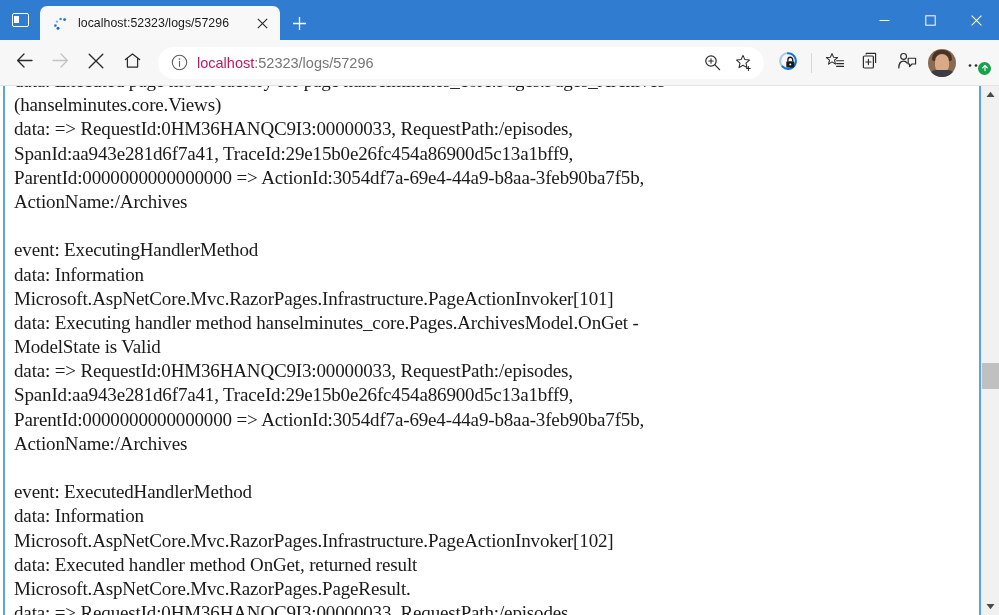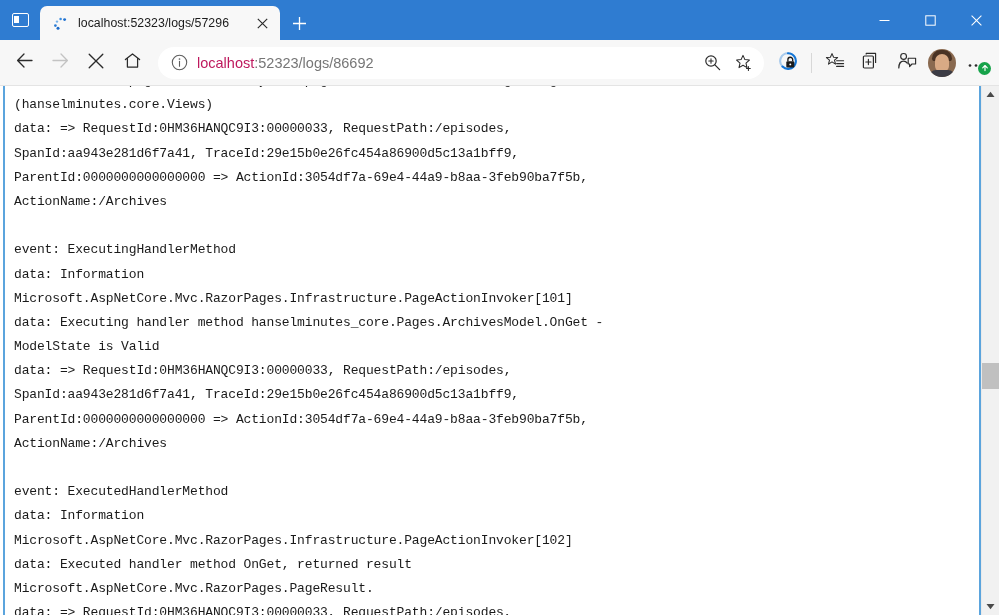--- a/index.html
+++ b/index.html
@@ -255,22 +255,22 @@
   }
   .content-rule-left {
     width: 2px;
     background: #5ba4dd;
     flex: 0 0 auto;
     margin-left: 3px;
   }
   .log {
     flex: 1 1 auto;
     overflow: hidden;
-    font-family: Liberation Mono, monospace;
-    font-size: 13px;
+    font-family: Liberation Serif, serif;
+    font-size: 19px;
     line-height: 24.2px;
     color: #1a1a1a;
     white-space: pre;
     padding-left: 9px;
     margin-top: -17px;
     letter-spacing: -0.15px;
   }
   .log .line { height: 24.2px; }
 
   
@@ -398,21 +398,21 @@
     </div>
 
     <div class="omnibox">
       <span class="info-icon">
         <svg width="17" height="17" viewBox="0 0 17 17">
           <circle cx="8.5" cy="8.5" r="7.2" stroke="#5e5e5e" stroke-width="1.1" fill="none"></circle>
           <circle cx="8.5" cy="5" r="0.85" fill="#5e5e5e"></circle>
           <path d="M8.5 7.4 L8.5 12.3" stroke="#5e5e5e" stroke-width="1.1" stroke-linecap="round"></path>
         </svg>
       </span>
-      <span class="url" title="localhost:52323/logs/57296"><span class="host">localhost</span><span>:52323/logs/86692</span></span>
+      <span class="url" title="localhost:52323/logs/57296"><span class="host">localhost</span><span>:52323/logs/57296</span></span>
       <span class="omni-actions">
         <span class="omni-btn">
           <svg width="17" height="17" viewBox="0 0 17 17">
             <circle cx="7" cy="7" r="5.2" stroke="#2b2b2b" stroke-width="1.2" fill="none"></circle>
             <path d="M10.9 10.9 L15.6 15.6" stroke="#2b2b2b" stroke-width="1.3" stroke-linecap="round"></path>
             <path d="M4.8 7 L9.2 7 M7 4.8 L7 9.2" stroke="#2b2b2b" stroke-width="1.05" stroke-linecap="round"></path>
           </svg>
         </span>
         <span class="omni-btn">
           <svg width="18" height="18" viewBox="0 0 18 18">

